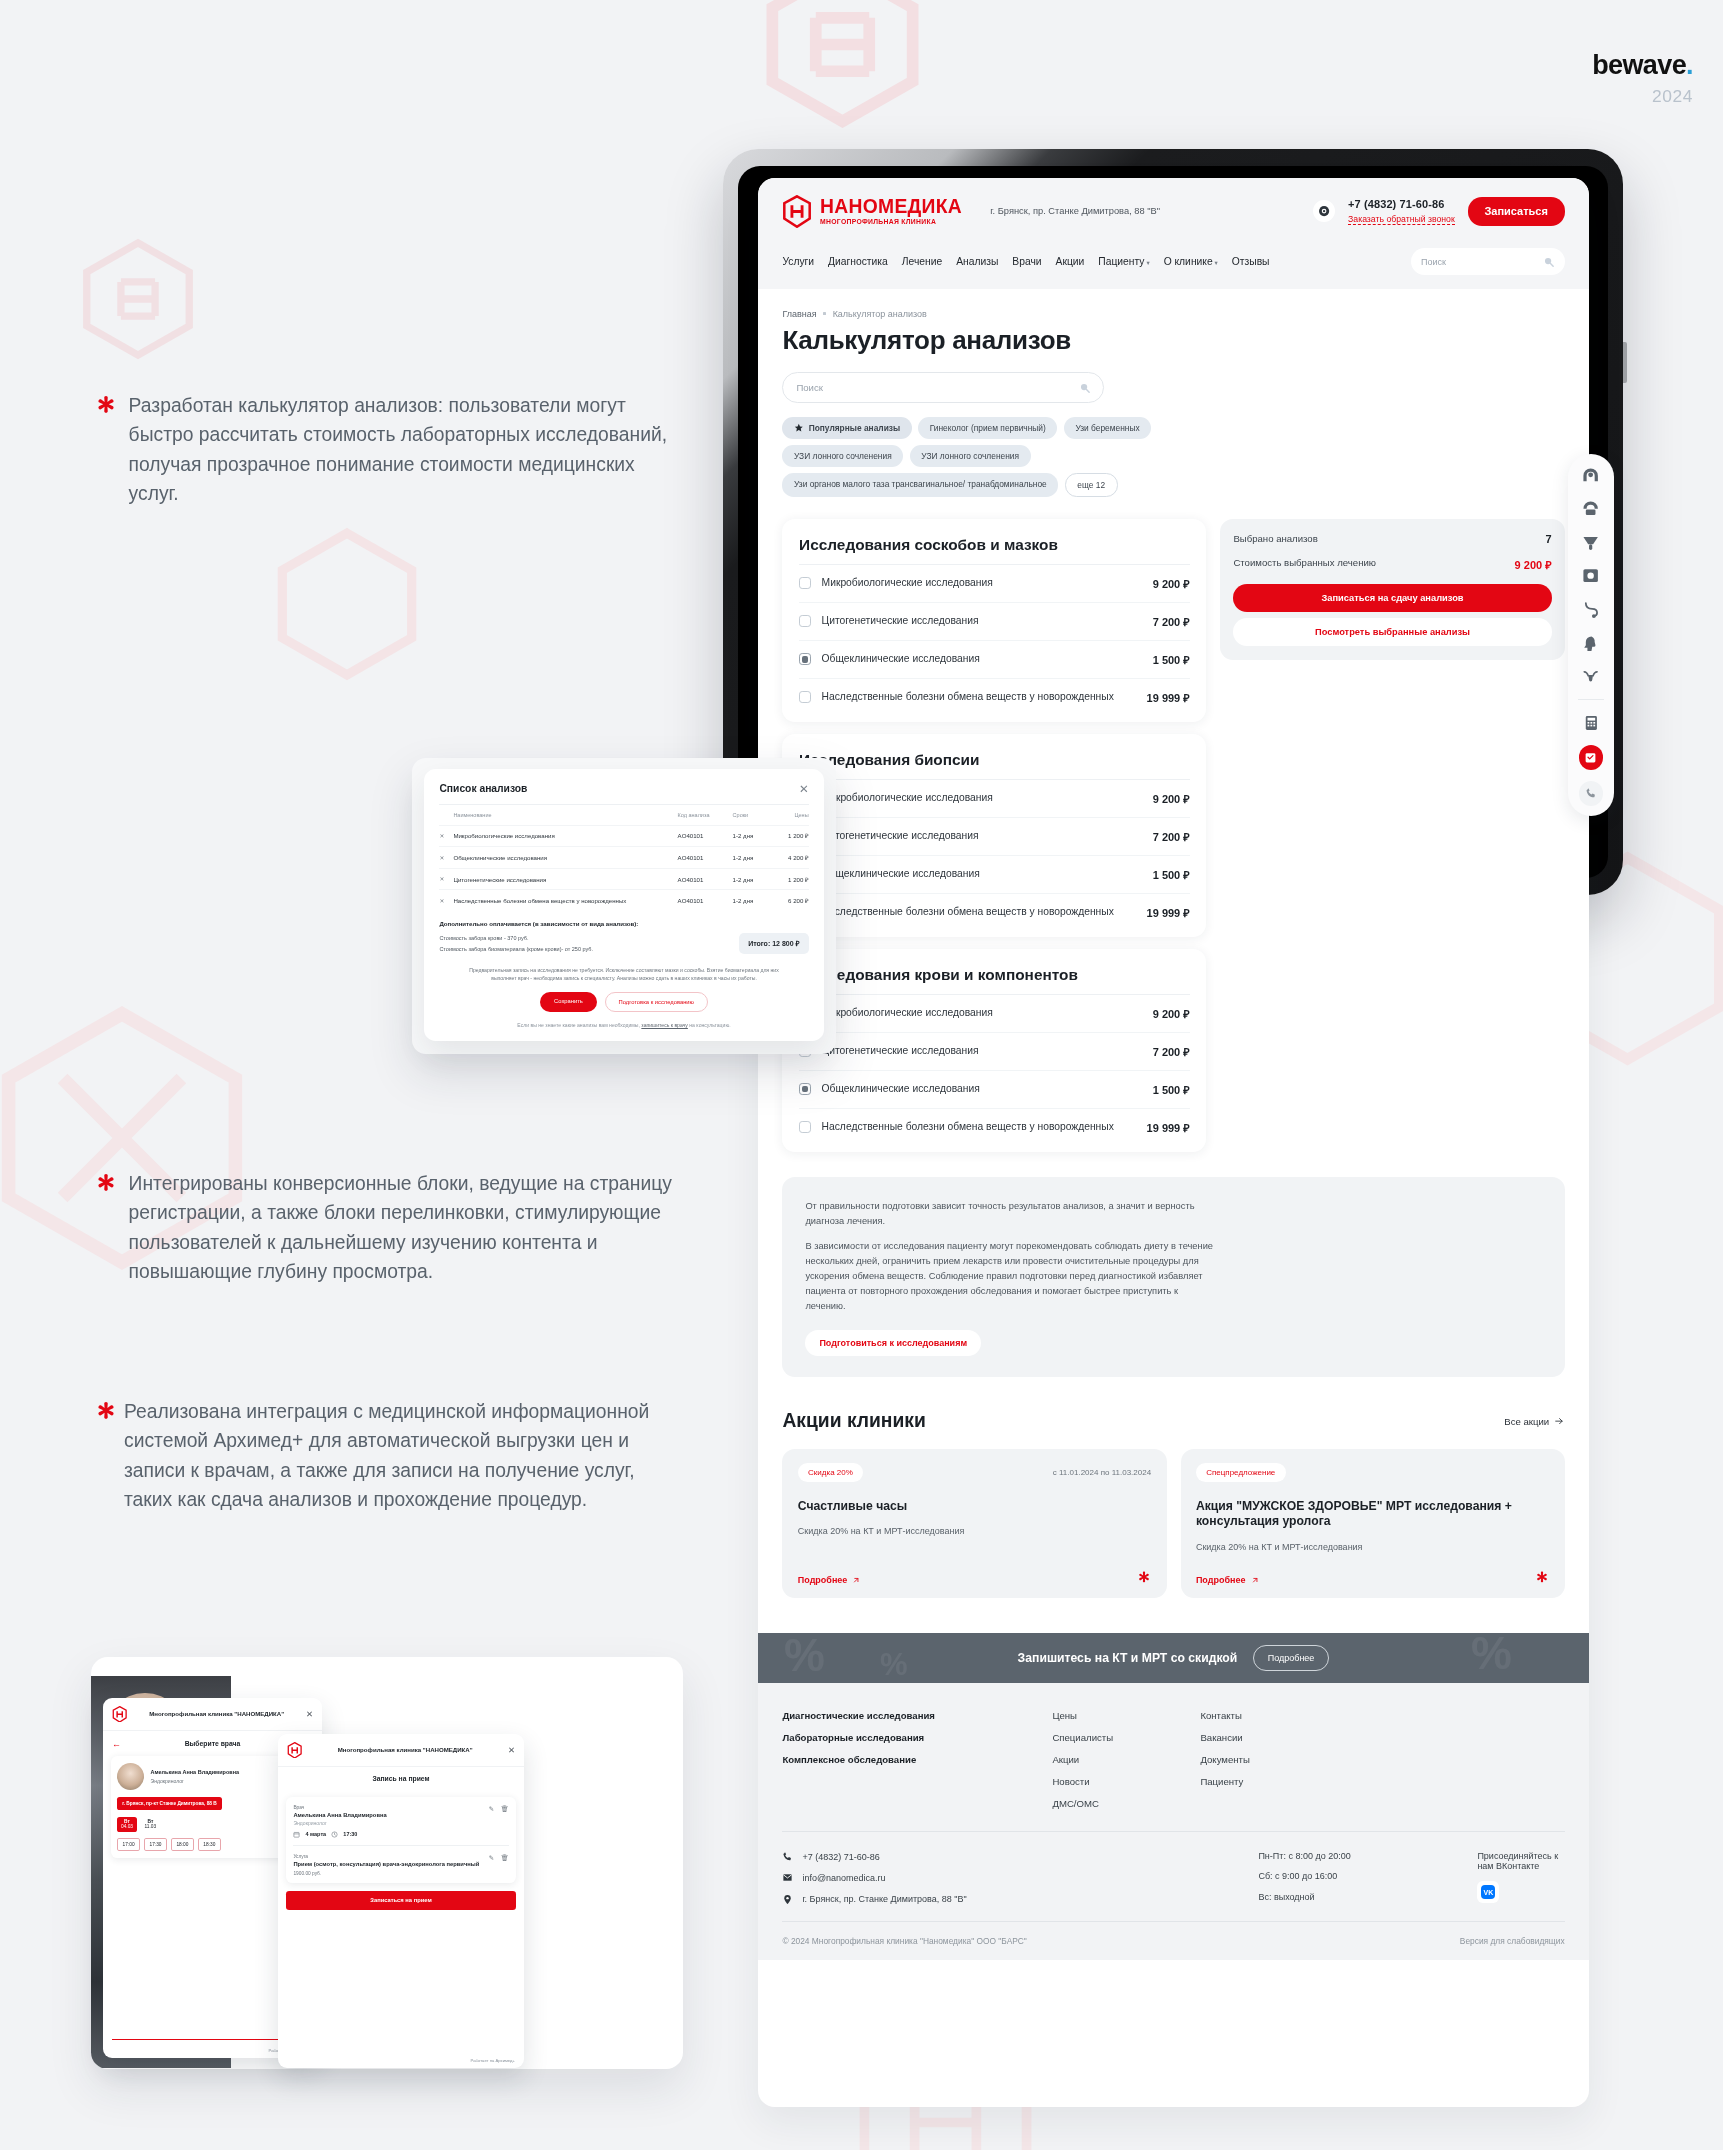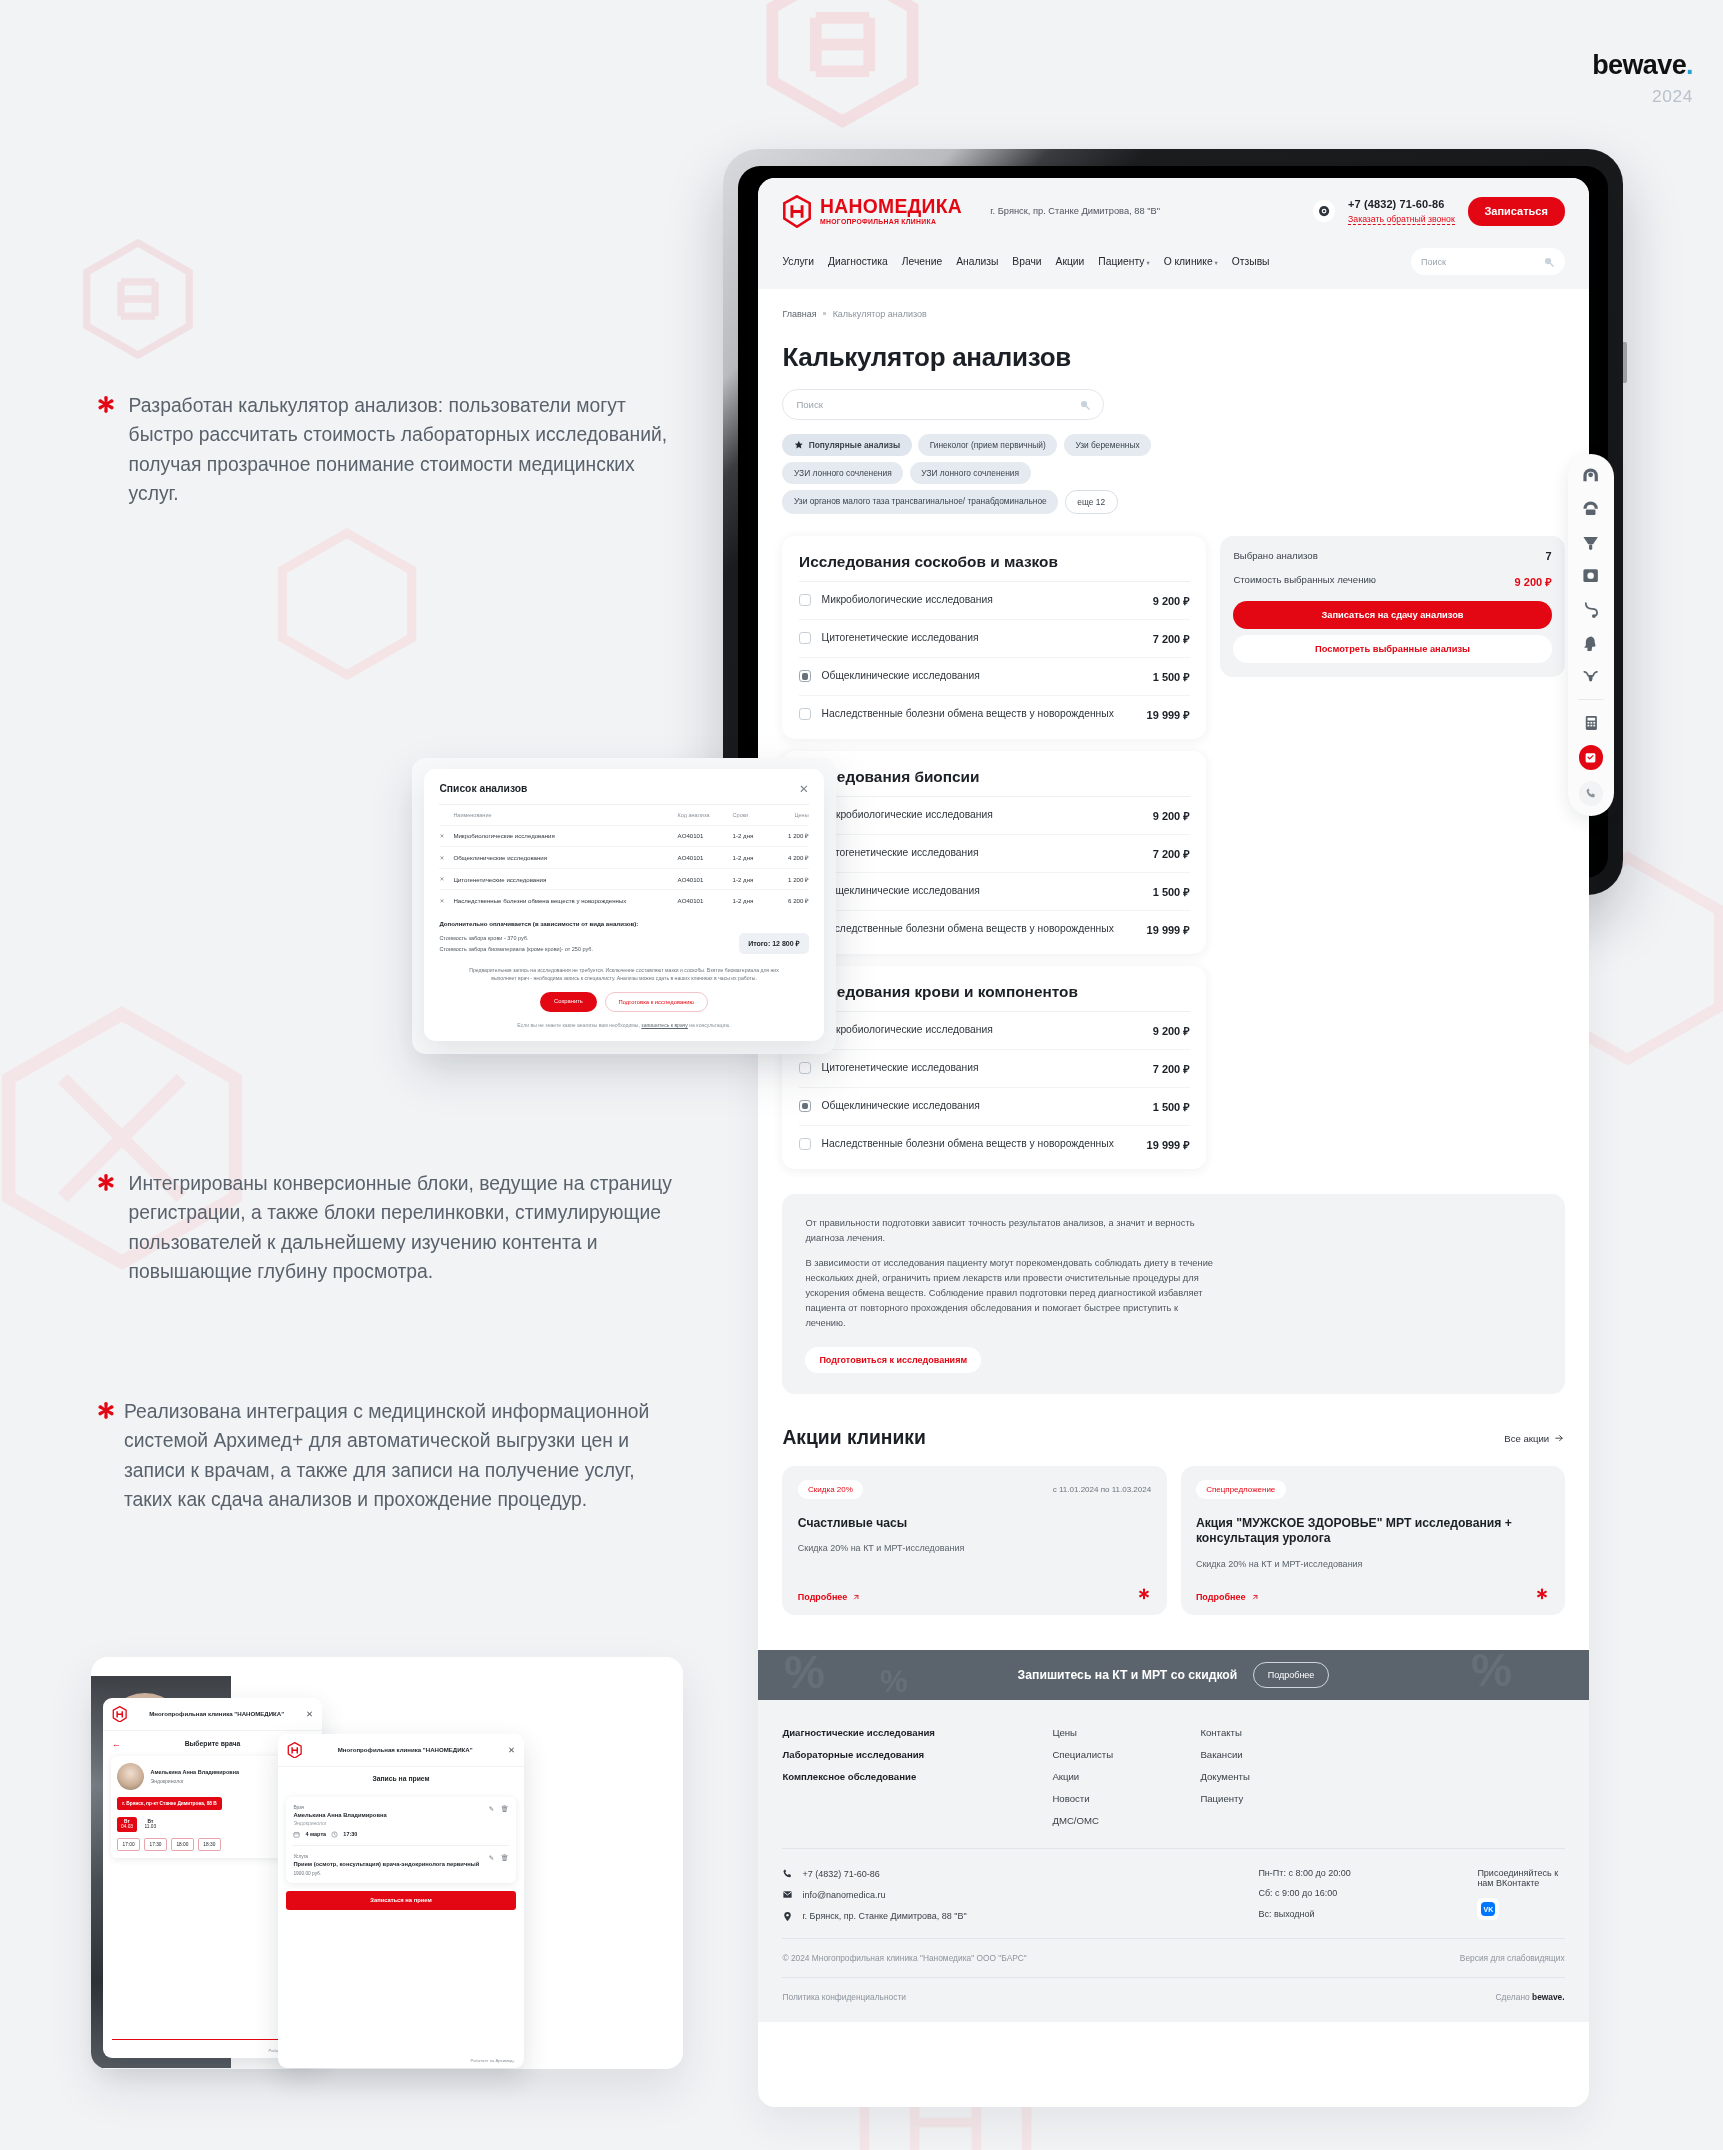--- a/index.html
+++ b/index.html
@@ -75,21 +75,21 @@
   .nav-item { font-size: 10.3px; color: #23282e; white-space: nowrap; }
   .nav-caret { font-size: 6.4px; color: #7b838c; margin-left: 1.9px; }
   .nav-search {
     margin-left: auto; width: 154px; height: 27px; background: #fff; border-radius: 14px;
     display: flex; align-items: center; padding: 0 10.3px; font-size: 9px; color: #9aa3ad;
     justify-content: space-between;
   }
 
   
   .site-body { padding: 19.3px 24.4px 0; }
-  .crumbs { display: flex; align-items: center; gap: 6.4px; font-size: 9px; color: #8b939c; margin-bottom: 23px; }
+  .crumbs { display: flex; align-items: center; gap: 6.4px; font-size: 9px; color: #8b939c; margin-bottom: 6px; }
   .crumbs .c-home { color: #5d656e; }
   .crumb-dot { width: 3.2px; height: 3.2px; background: #c3cad2; border-radius: 0.6px; }
 
   .page-title { font-size: 26px; font-weight: 700; color: #1b2026; letter-spacing: -0.3px; margin-bottom: 16.7px; }
 
   .big-search {
     width: 322px; height: 31px; border: 0.6px solid #e3e7eb; border-radius: 15.4px;
     display: flex; align-items: center; justify-content: space-between; padding: 0 13px;
     font-size: 9.6px; color: #9aa3ad; margin-bottom: 14px;
   }
@@ -649,27 +649,20 @@
         <div class="vk">
           <span class="vk-badge">VK</span>
         </div>
       </div>
     </div>
 
     <div class="f-bottom">
       <span>© 2024 Многопрофильная клиника "Наномедика" ООО "БАРС"</span>
       <span>Версия для слабовидящих</span>
     </div>
-    <div class="f-bottom2">
-      <span>Политика конфиденциальности</span>
-      <span>
-        <span>Сделано</span>
-        <span class="made-bewave">bewave.</span>
-      </span>
-    </div>
   </div>
 </div>
 
 <div class="rail">
   <div class="rail-ico">
       <svg width="19.3" height="19.3" viewBox="0 0 24 24">
         <path fill="#5b646d" d="M12 3a9 9 0 0 0-9 9v7h4v-7a5 5 0 0 1 10 0v7h4v-7a9 9 0 0 0-9-9z"></path>
         <circle cx="12" cy="11" r="3" fill="#5b646d"></circle>
       </svg>
     </div>

